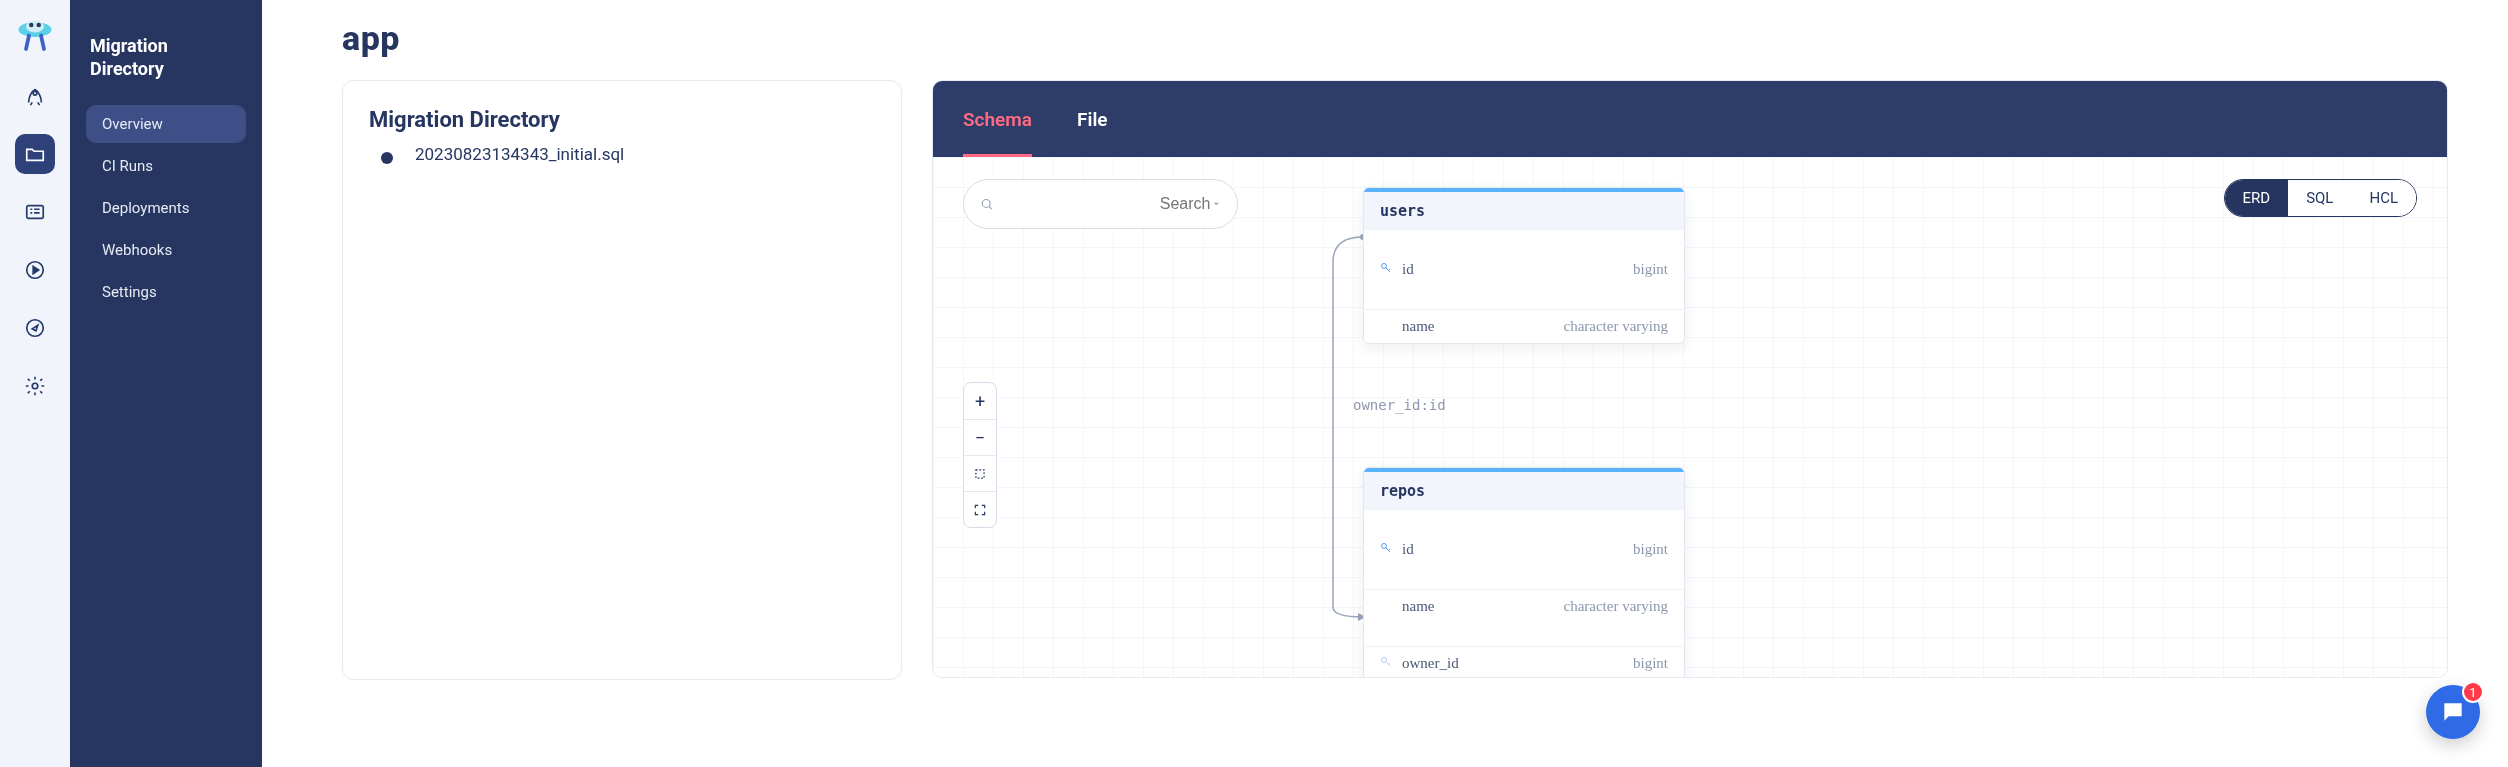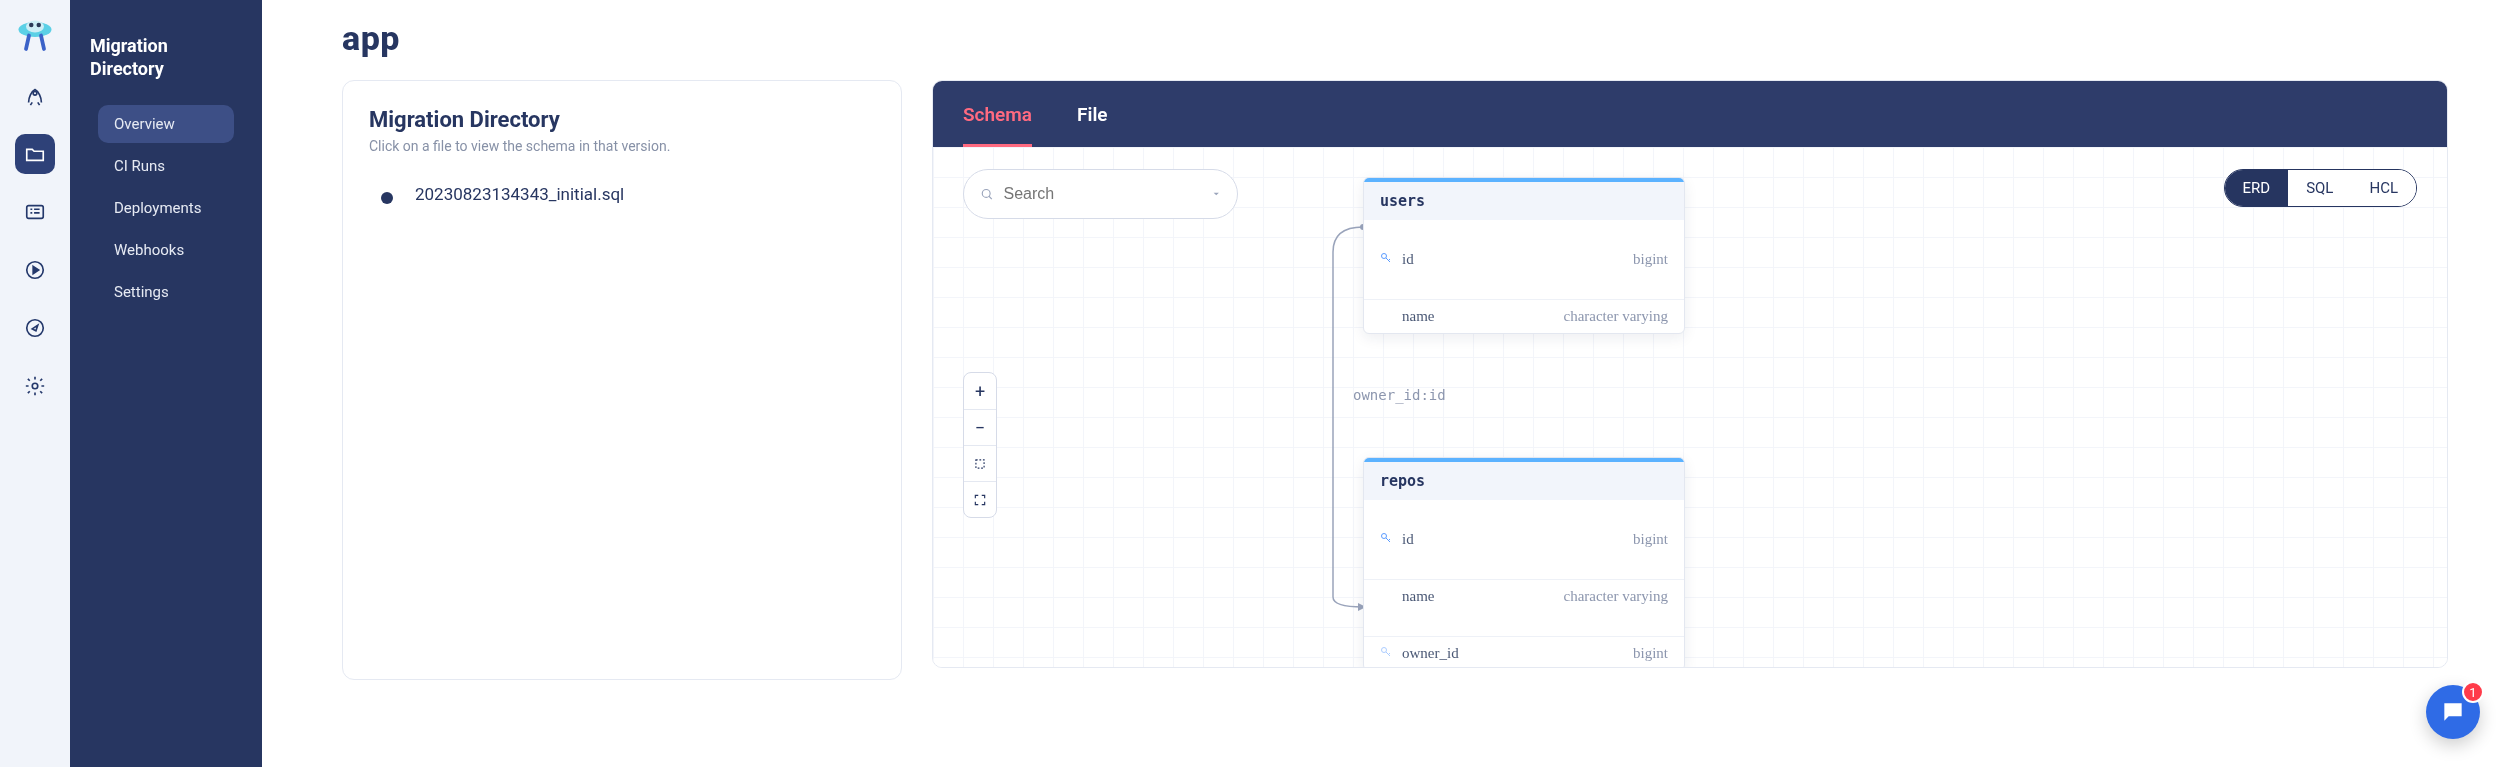--- a/index.html
+++ b/index.html
@@ -8,47 +8,47 @@
 
   
   .rail { width: 70px; background: #f1f4fa; display:flex; flex-direction:column; align-items:center; padding-top:10px; gap:18px; }
   .rail .logo { width:48px; height:48px; }
   .rail .rail-item { width:40px; height:40px; display:flex; align-items:center; justify-content:center; border-radius:10px; color:#24386b; cursor:pointer; }
   .rail .rail-item.active { background:#2e4178; color:#fff; }
 
   
   .side { width:192px; background:#273661; color:#fff; padding:18px 8px; display:flex; flex-direction:column; }
   .side-title { font-weight:700; font-size:18px; padding:16px 16px 22px 12px; line-height:1.3; }
-  .side-item { padding:10px 16px; margin:2px 20px; border-radius:10px; font-size:15px; color:#e6eaf3; cursor:pointer; }
+  .side-item { padding:10px 16px; margin:2px 8px; border-radius:10px; font-size:15px; color:#e6eaf3; cursor:pointer; }
   .side-item.active { background:#3d4f86; }
 
   
   .main { flex:1; padding:18px 60px 30px 80px; overflow:auto; position:relative; }
   .crumb { font-size:34px; font-weight:800; color:#273661; margin-bottom:22px; letter-spacing:.5px; }
 
   .columns { display:flex; gap:30px; align-items:flex-start; }
 
   .panel { background:#fff; border:1px solid #e5e9f2; border-radius:12px; }
   .dir-panel { width:560px; padding:26px 26px 38px 26px; min-height:600px; }
   .dir-title { font-size:22px; font-weight:700; color:#273661; margin-bottom:6px; }
   .dir-hint  { font-size:14px; color:#8791a7; margin-bottom:24px; }
   .file-row { display:flex; align-items:flex-end; gap:22px; padding:6px 12px; font-size:17px; color:#273661; cursor:pointer; }
   .file-dot { width:12px; height:12px; border-radius:50%; background:#273661; }
 
   
   .schema-card { flex:1; min-width:0; border-radius:10px; overflow:hidden; border:1px solid #e5e9f2; }
-  .tabbar { background:#2e3c6a; display:flex; align-items:center; padding:0 30px; height:66px; gap:45px; }
+  .tabbar { background:#2e3c6a; display:flex; align-items:center; padding:0 30px; height:76px; gap:45px; }
   .tab { color:#fff; font-size:19px; font-weight:600; cursor:pointer; height:100%; display:flex; align-items:center; position:relative; }
   .tab.active { color:#ff6a80; }
   .tab.active::after { content:""; position:absolute; left:0; right:0; bottom:0; height:3px; background:#ff6a80; }
 
   .schema-body { position:relative; height:520px; background:#fff; background-image:linear-gradient(#f3f5fa 1px,transparent 1px),linear-gradient(90deg,#f3f5fa 1px,transparent 1px); background-size:30px 30px; }
 
   .search { position:absolute; left:30px; top:22px; width:275px; height:50px; border:1px solid #d6dbe8; border-radius:999px; display:flex; align-items:center; padding:0 16px; background:#fff; color:#9aa4bb; }
-  .search input { border:none; outline:none; flex:1; font-size:16px; background:transparent; color:#273661; margin-left:10px; }
+  .search input { border:none; outline:none; flex:1; font-size:16px; background:transparent; color:#273661; margin-left:10px;text-align:right; }
   .search .chev { margin-left:auto; }
 
   .viewtoggle { position:absolute; right:30px; top:22px; display:flex; border:1px solid #263560; border-radius:999px; overflow:hidden; }
   .viewtoggle .vt { padding:9px 18px; font-size:15px; color:#273661; cursor:pointer; background:#fff; }
   .viewtoggle .vt.active { background:#263560; color:#fff; }
 
   .zoomctl { position:absolute; left:30px; top:225px; width:34px; background:#fff; border:1px solid #d6dbe8; border-radius:8px; display:flex; flex-direction:column; }
   .zoomctl .zb { height:36px; display:flex; align-items:center; justify-content:center; color:#273661; cursor:pointer; font-size:18px; }
   .zoomctl .zb + .zb { border-top:1px solid #e4e8f1; }
 
@@ -130,21 +130,20 @@
   <div class="side-item">Settings</div>
 </div>
 
 <div class="main">
   <div class="crumb">app</div>
 
   <div class="columns">
 
     <div class="panel dir-panel">
       <div class="dir-title">Migration Directory</div>
-      <div class="dir-hint">Click on a file to view the schema in that version.</div>
       <div class="file-row">
         <span class="file-dot"></span>
         <span>20230823134343_initial.sql</span>
       </div>
     </div>
 
     <div class="schema-card">
       <div class="tabbar">
         <div class="tab active">Schema</div>
         <div class="tab">File</div>

